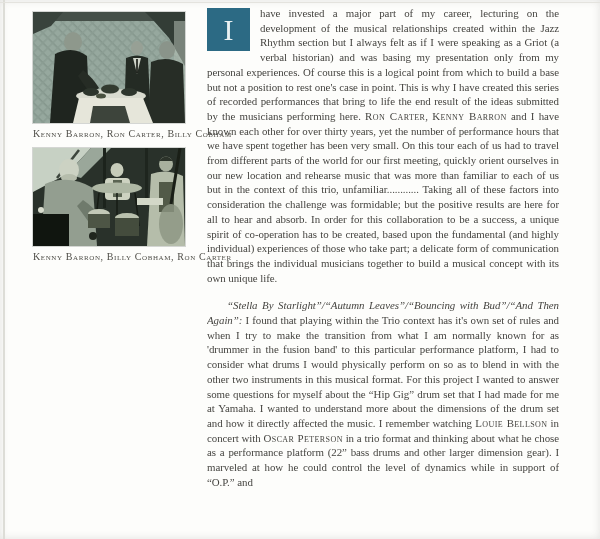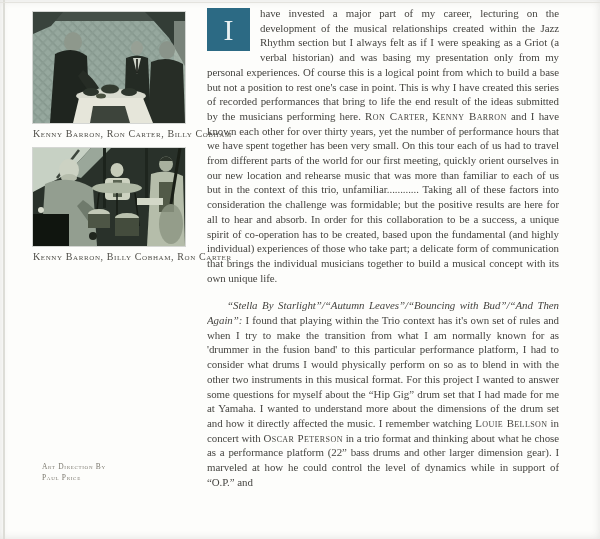--- a/index.html
+++ b/index.html
@@ -121,24 +121,20 @@
         <path d="M118,26 Q133,20 150,28 L152,98 L114,98 Z" fill="#b5bdaa"></path>
         <rect x="126" y="34" width="15" height="30" fill="#525a48"></rect>
         <line x1="147" y1="0" x2="138" y2="56" stroke="#1a1f17" stroke-width="3"></line>
         <ellipse cx="138" cy="76" rx="12" ry="20" fill="#8c9582" opacity="0.8"></ellipse>
         <rect x="104" y="50" width="26" height="7" fill="#d3d8c8"></rect>
       </svg>
       <figcaption class="caption">Kenny Barron, Billy Cobham, Ron Carter</figcaption>
     </figure>
 
     <div class="credits">
-      <div class="credit">
-        <div>Art Direction By</div>
-        <div>Paul Price</div>
-      </div>
     </div>
   </div>
 
   <div class="text-col">
     <p class="para para-1">
       <span class="dropcap">I</span>
       <span><span>have invested a major part of my career, lecturing on the development of the musical relationships created within the Jazz Rhythm section but I always felt as if I were speaking as a Griot (a verbal historian) and was basing my presentation only from my personal experiences. Of course this is a logical point from which to build a base but not a position to rest one's case in point. This is why I have created this series of recorded performances that bring to life the end result of the ideas submitted by the musicians performing here. </span><span class="sc">Ron Carter</span><span>, </span><span class="sc">Kenny Barron</span><span> and I have known each other for over thirty years, yet the number of performance hours that we have spent together has been very small. On this tour each of us had to travel from different parts of the world for our first meeting, quickly orient ourselves in our new location and rehearse music that was more than familiar to each of us but in the context of this trio, unfamiliar............ Taking all of these factors into consideration the challenge was formidable; but the positive results are here for all to hear and absorb. In order for this collaboration to be a success, a unique spirit of co-operation has to be created, based upon the fundamental (and highly individual) experiences of those who take part; a delicate form of communication that brings the individual musicians together to build a musical concept with its own unique life.</span></span>
     </p>
     <p class="para para-2"><span class="it">“Stella By Starlight”/“Autumn Leaves”/“Bouncing with Bud”/“And Then Again”: </span><span>I found that playing within the Trio context has it's own set of rules and when I try to make the transition from what I am normally known for as 'drummer in the fusion band' to this particular performance platform, I had to consider what drums I would physically perform on so as to blend in with the other two instruments in this musical format. For this project I wanted to answer some questions for myself about the “Hip Gig” drum set that I had made for me at Yamaha. I wanted to understand more about the dimensions of the drum set and how it directly affected the music. I remember watching </span><span class="sc">Louie Bellson</span><span> in concert with </span><span class="sc">Oscar Peterson</span><span> in a trio format and thinking about what he chose as a performance platform (22” bass drums and other larger dimension gear). I marveled at how he could control the level of dynamics while in support of “O.P.” and</span></p>
   </div>

